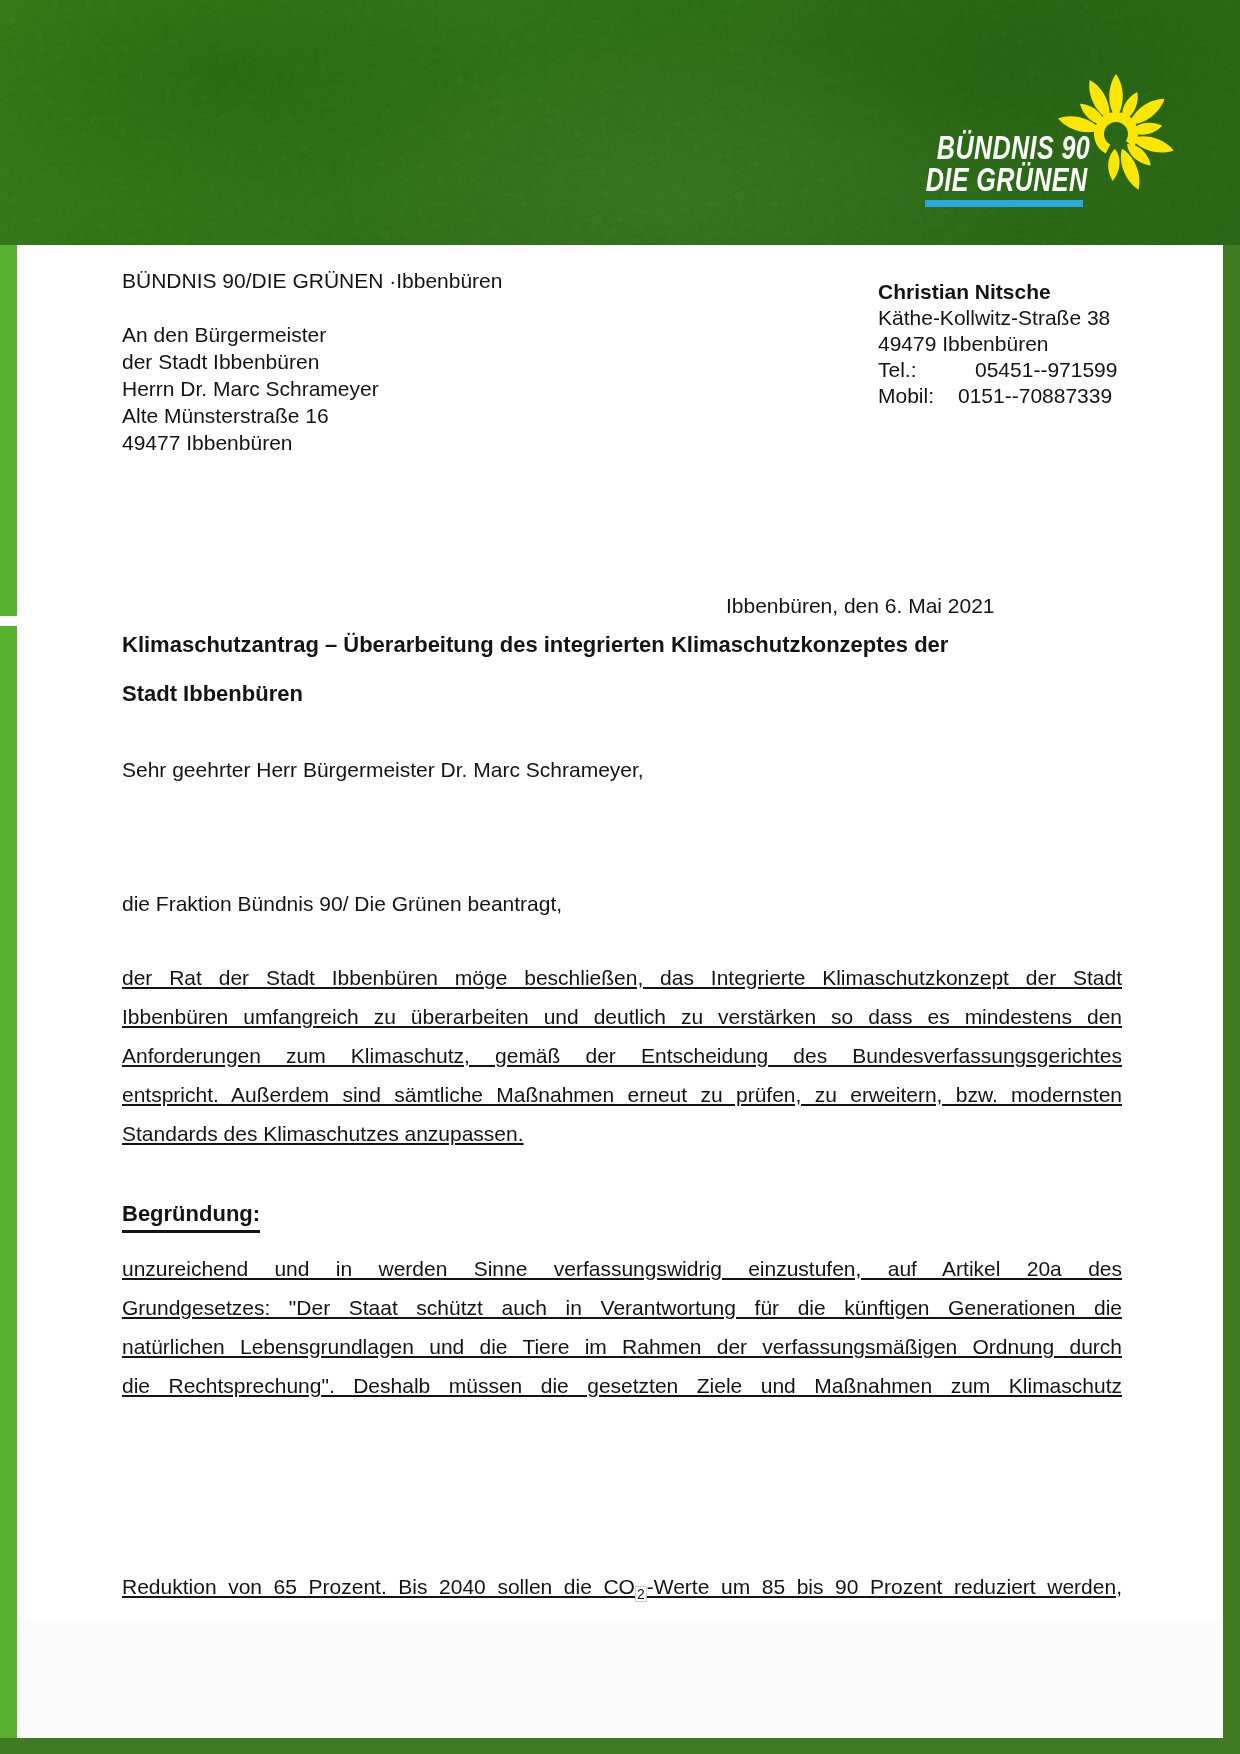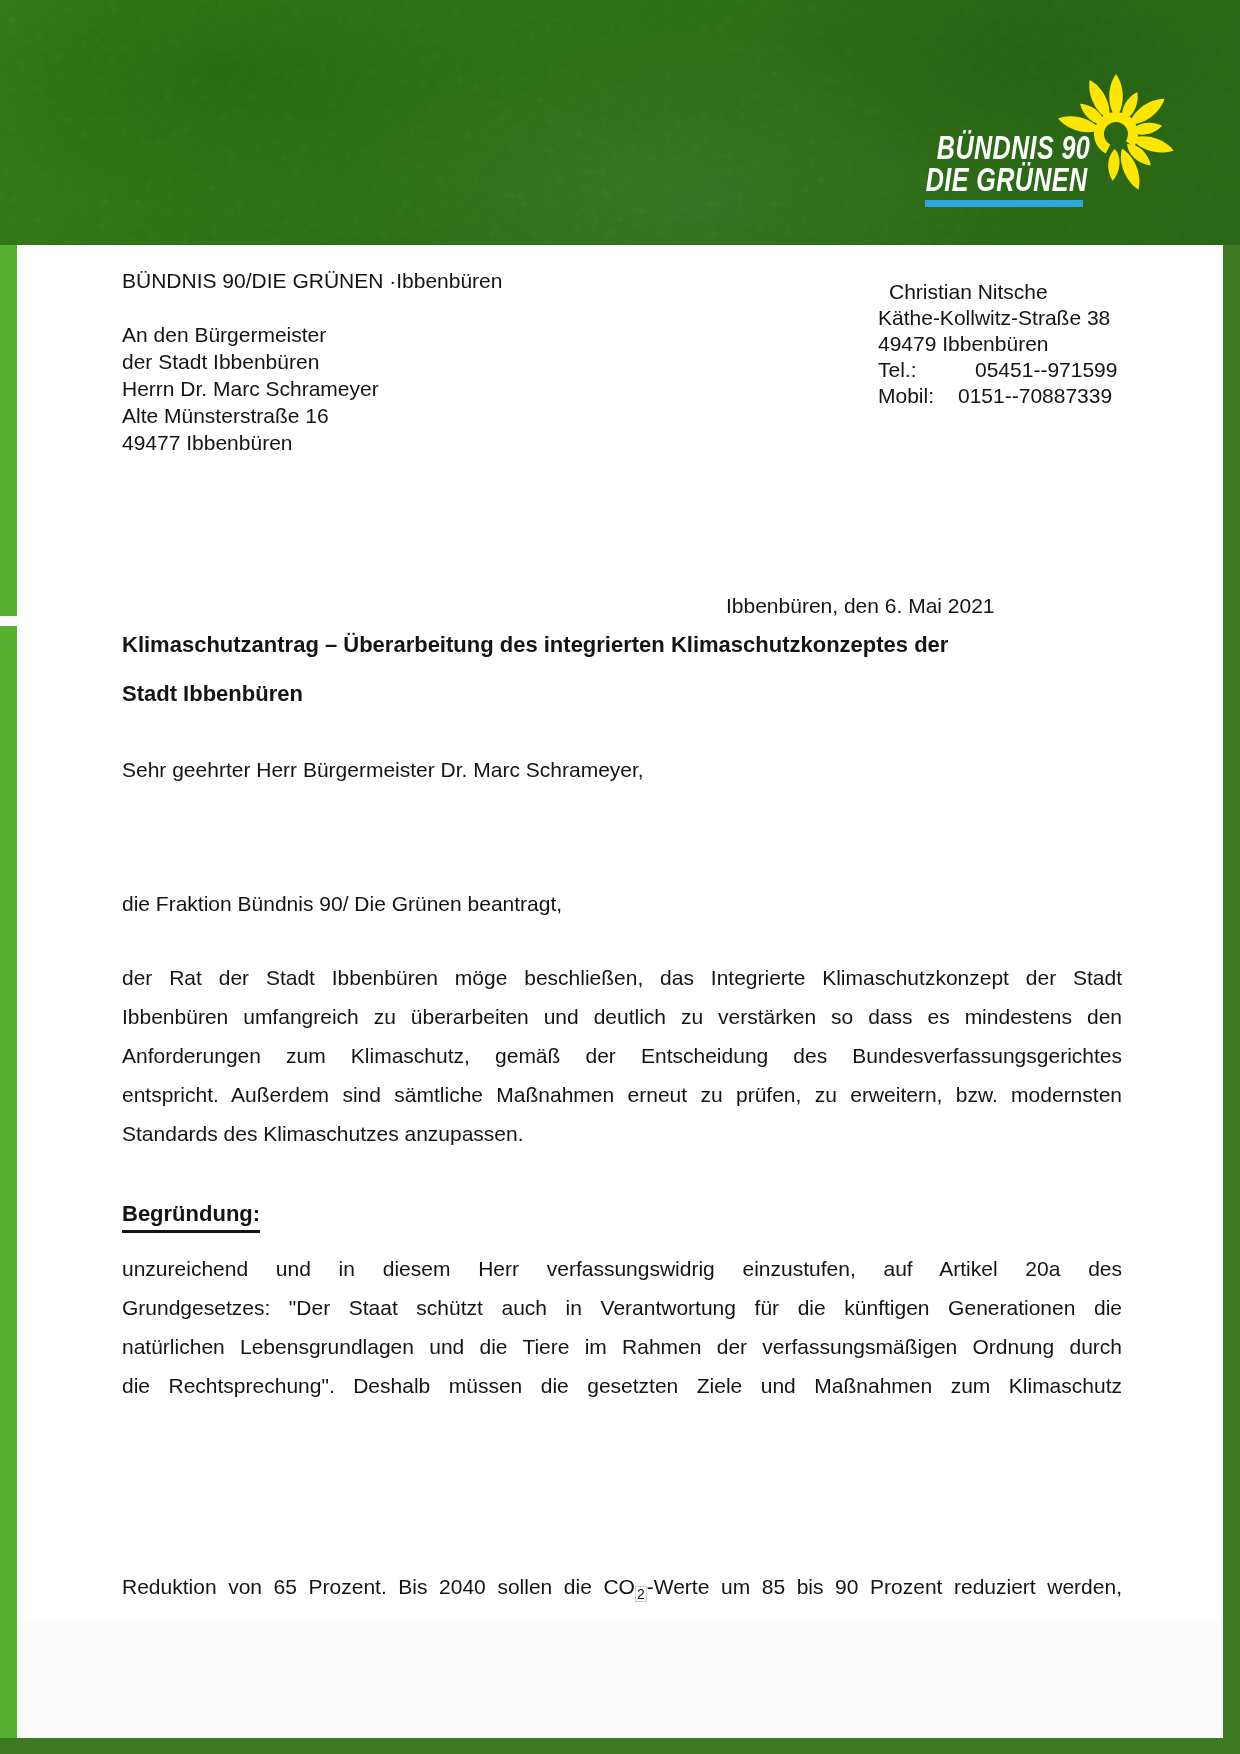--- a/index.html
+++ b/index.html
@@ -37,35 +37,35 @@
   .logo-bar{position:absolute;left:925px;top:200px;width:158px;height:7px;background:var(--cyan);z-index:2;}
   .sunflower{position:absolute;left:1050px;top:56px;z-index:1;}
 
   
   .page{position:absolute;left:17px;top:245px;width:1206px;height:1375px;background:#ffffff;}
   .page > div{position:absolute;}
   .t{font-size:21px;line-height:26px;white-space:nowrap;}
   .sender{left:105px;top:23px;}
   .recipient{left:105px;top:76px;line-height:27px;}
   .contact{left:861px;top:34px;line-height:26px;}
-  .contact .name{font-weight:normal;margin-left:11px;}
+  .contact .name{font-weight:bold;}
   .contact .lbl{display:inline-block;}
   .contact .lbl.tel{width:97px;}
   .contact .lbl.mob{width:80px;}
   .date{left:709px;top:348px;}
   .subject{left:105px;font-weight:bold;font-size:22px;}
   .subject.l1{top:387px;}
   .subject.l2{top:436px;}
   .salutation{left:105px;top:512px;}
   .intro{left:105px;top:646px;}
   .para{left:105px;width:1000px;font-size:21px;line-height:39px;}
   .para.p1{top:713px;}
   .para.p2{top:1004px;}
   .para.p3{top:1322px;}
-  .pline{text-align:justify;text-align-last:justify;height:39px;overflow:visible;white-space:nowrap;}
+  .pline{text-align:justify;text-align-last:justify;height:39px;overflow:visible;white-space:nowrap;text-decoration:underline;}
   .pline.last{text-align-last:left;}
   .heading-underline{left:105px;top:956px;font-size:22px;font-weight:bold;}
   .heading-underline span{display:inline-block;border-bottom:3px solid var(--ink);padding-bottom:3px;}
   .subbox{font-size:14px;border:1px solid #cccccc;padding:0 1px;vertical-align:-5px;line-height:14px;display:inline-block;}
 </style>
 </head>
 <body>
 
 <div class="canvas">
 
@@ -145,21 +145,21 @@
         <div class="pline">der Rat der Stadt Ibbenbüren möge beschließen, das Integrierte Klimaschutzkonzept der Stadt</div>
         <div class="pline">Ibbenbüren umfangreich zu überarbeiten und deutlich zu verstärken so dass es mindestens den</div>
         <div class="pline">Anforderungen zum Klimaschutz, gemäß der Entscheidung des Bundesverfassungsgerichtes</div>
         <div class="pline">entspricht. Außerdem sind sämtliche Maßnahmen erneut zu prüfen, zu erweitern, bzw. modernsten</div>
         <div class="pline last">Standards des Klimaschutzes anzupassen.</div>
       </div>
 
     <div class="heading-underline"><span>Begründung:</span></div>
 
     <div class="para p2">
-        <div class="pline">unzureichend und in diesem Herr verfassungswidrig einzustufen, auf Artikel 20a des</div>
+        <div class="pline">unzureichend und in werden Sinne verfassungswidrig einzustufen, auf Artikel 20a des</div>
         <div class="pline">Grundgesetzes: "Der Staat schützt auch in Verantwortung für die künftigen Generationen die</div>
         <div class="pline">natürlichen Lebensgrundlagen und die Tiere im Rahmen der verfassungsmäßigen Ordnung durch</div>
         <div class="pline">die Rechtsprechung". Deshalb müssen die gesetzten Ziele und Maßnahmen zum Klimaschutz</div>
       </div>
     <div class="para p3">
         <div class="pline">Reduktion von 65 Prozent. Bis 2040 sollen die CO<span class="subbox">2</span>-Werte um 85 bis 90 Prozent reduziert werden,</div>
       </div>
 
   </div>
 </div>

